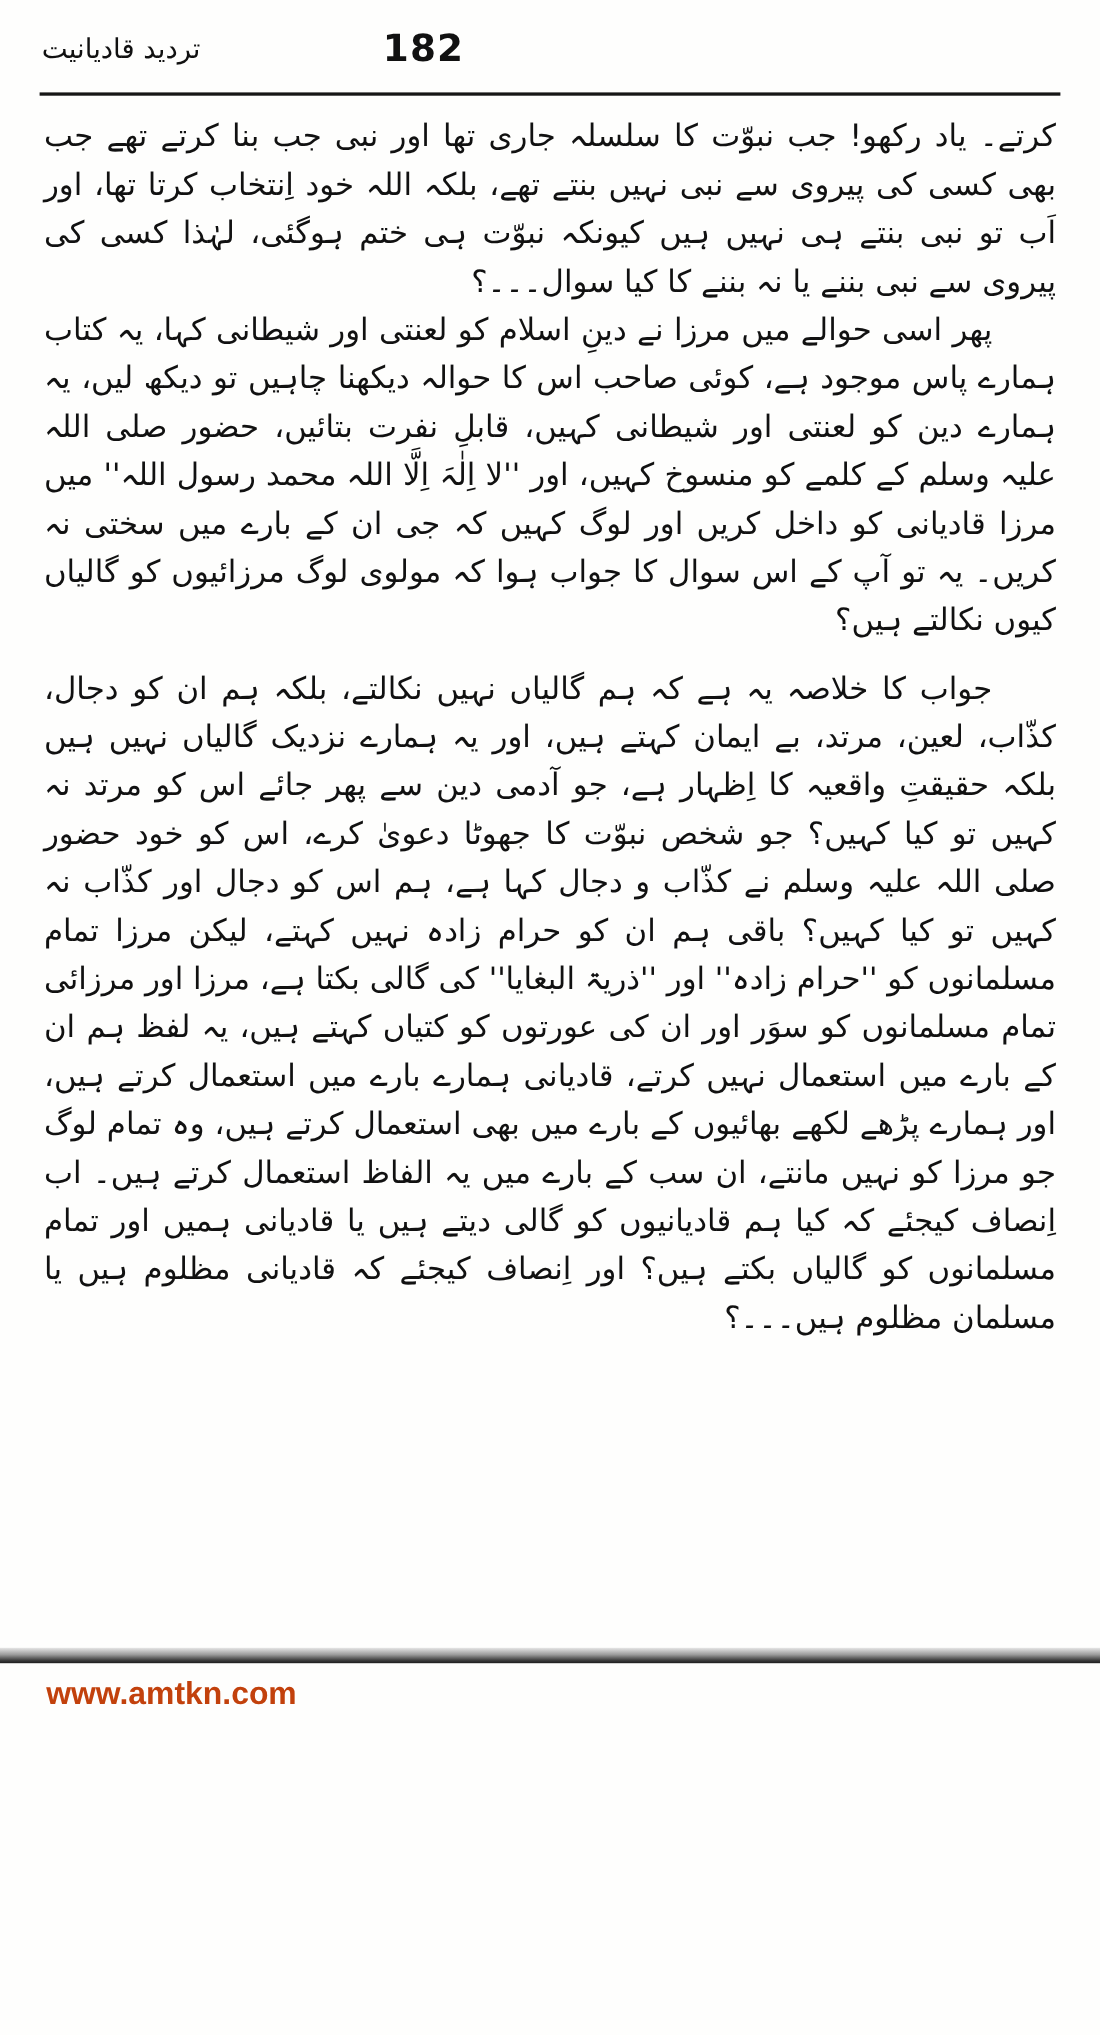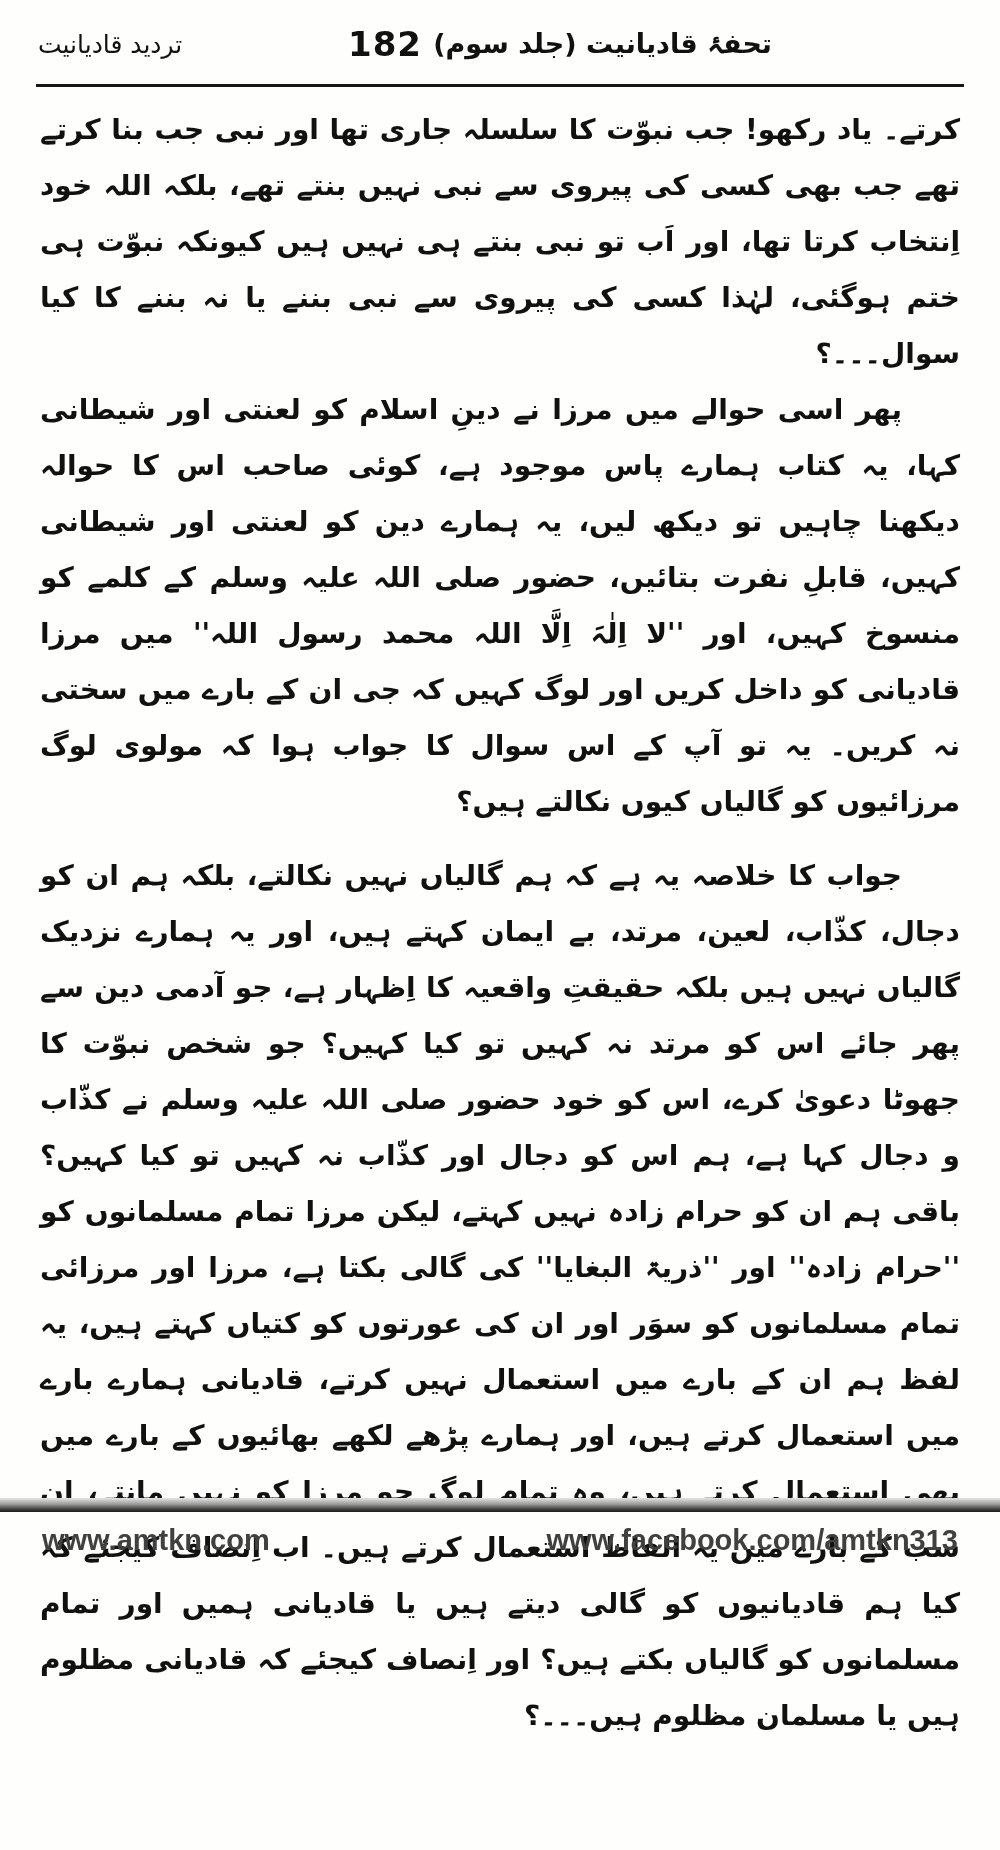--- a/index.html
+++ b/index.html
@@ -66,22 +66,22 @@
 
   
   .body-text {
     position: absolute;
     top: 102px;
     right: 40px;
     left: 40px;
     direction: rtl;
     text-align: justify;
     font-size: 28px;
-    line-height: 56px;
-    font-weight: 700;
+    line-height: 44px;
+    font-weight: 400;
   }
   .body-text p {
     margin: 0;
   }
   .body-text p.indent {
     text-indent: 58px;
   }
   .body-text p.gap-top {
     margin-top: 18px;
   }
@@ -100,46 +100,44 @@
     top: 1524px;
     left: 42px;
     right: 42px;
     display: flex;
     direction: ltr;
     justify-content: space-between;
     align-items: flex-end;
     font-family: "Liberation Sans", sans-serif;
     font-size: 29px;
     font-weight: bold;
-    color: #404040;
+    color: #c2410c;
   }
   .footer span {
     white-space: nowrap;
     cursor: pointer;
   }
 </style>
 </head>
 <body>
 
 <div class="page">
 
   <div class="header">
-    <div class="header-book-title">تحفۂ قادیانیت (جلد سوم)</div>
     <div class="header-page-number">182</div>
     <div class="header-section-title">تردید قادیانیت</div>
   </div>
 
   <div class="header-rule"></div>
 
   <div class="body-text">
     <p>کرتے۔ یاد رکھو! جب نبوّت کا سلسلہ جاری تھا اور نبی جب بنا کرتے تھے جب بھی کسی کی پیروی سے نبی نہیں بنتے تھے، بلکہ اللہ خود اِنتخاب کرتا تھا، اور اَب تو نبی بنتے ہی نہیں ہیں کیونکہ نبوّت ہی ختم ہوگئی، لہٰذا کسی کی پیروی سے نبی بننے یا نہ بننے کا کیا سوال۔۔۔؟</p>
     <p class="indent">پھر اسی حوالے میں مرزا نے دینِ اسلام کو لعنتی اور شیطانی کہا، یہ کتاب ہمارے پاس موجود ہے، کوئی صاحب اس کا حوالہ دیکھنا چاہیں تو دیکھ لیں، یہ ہمارے دین کو لعنتی اور شیطانی کہیں، قابلِ نفرت بتائیں، حضور صلی اللہ علیہ وسلم کے کلمے کو منسوخ کہیں، اور ''لا اِلٰہَ اِلَّا اللہ محمد رسول اللہ'' میں مرزا قادیانی کو داخل کریں اور لوگ کہیں کہ جی ان کے بارے میں سختی نہ کریں۔ یہ تو آپ کے اس سوال کا جواب ہوا کہ مولوی لوگ مرزائیوں کو گالیاں کیوں نکالتے ہیں؟</p>
     <p class="indent gap-top">جواب کا خلاصہ یہ ہے کہ ہم گالیاں نہیں نکالتے، بلکہ ہم ان کو دجال، کذّاب، لعین، مرتد، بے ایمان کہتے ہیں، اور یہ ہمارے نزدیک گالیاں نہیں ہیں بلکہ حقیقتِ واقعیہ کا اِظہار ہے، جو آدمی دین سے پھر جائے اس کو مرتد نہ کہیں تو کیا کہیں؟ جو شخص نبوّت کا جھوٹا دعویٰ کرے، اس کو خود حضور صلی اللہ علیہ وسلم نے کذّاب و دجال کہا ہے، ہم اس کو دجال اور کذّاب نہ کہیں تو کیا کہیں؟ باقی ہم ان کو حرام زادہ نہیں کہتے، لیکن مرزا تمام مسلمانوں کو ''حرام زادہ'' اور ''ذریۃ البغایا'' کی گالی بکتا ہے، مرزا اور مرزائی تمام مسلمانوں کو سوَر اور ان کی عورتوں کو کتیاں کہتے ہیں، یہ لفظ ہم ان کے بارے میں استعمال نہیں کرتے، قادیانی ہمارے بارے میں استعمال کرتے ہیں، اور ہمارے پڑھے لکھے بھائیوں کے بارے میں بھی استعمال کرتے ہیں، وہ تمام لوگ جو مرزا کو نہیں مانتے، ان سب کے بارے میں یہ الفاظ استعمال کرتے ہیں۔ اب اِنصاف کیجئے کہ کیا ہم قادیانیوں کو گالی دیتے ہیں یا قادیانی ہمیں اور تمام مسلمانوں کو گالیاں بکتے ہیں؟ اور اِنصاف کیجئے کہ قادیانی مظلوم ہیں یا مسلمان مظلوم ہیں۔۔۔؟</p>
   </div>
 
   <div class="footer-rule"></div>
 
   <div class="footer">
     <span>www.amtkn.com</span>
-    <span>www.facebook.com/amtkn313</span>
   </div>
 
 </div>
 
 </body></html>

